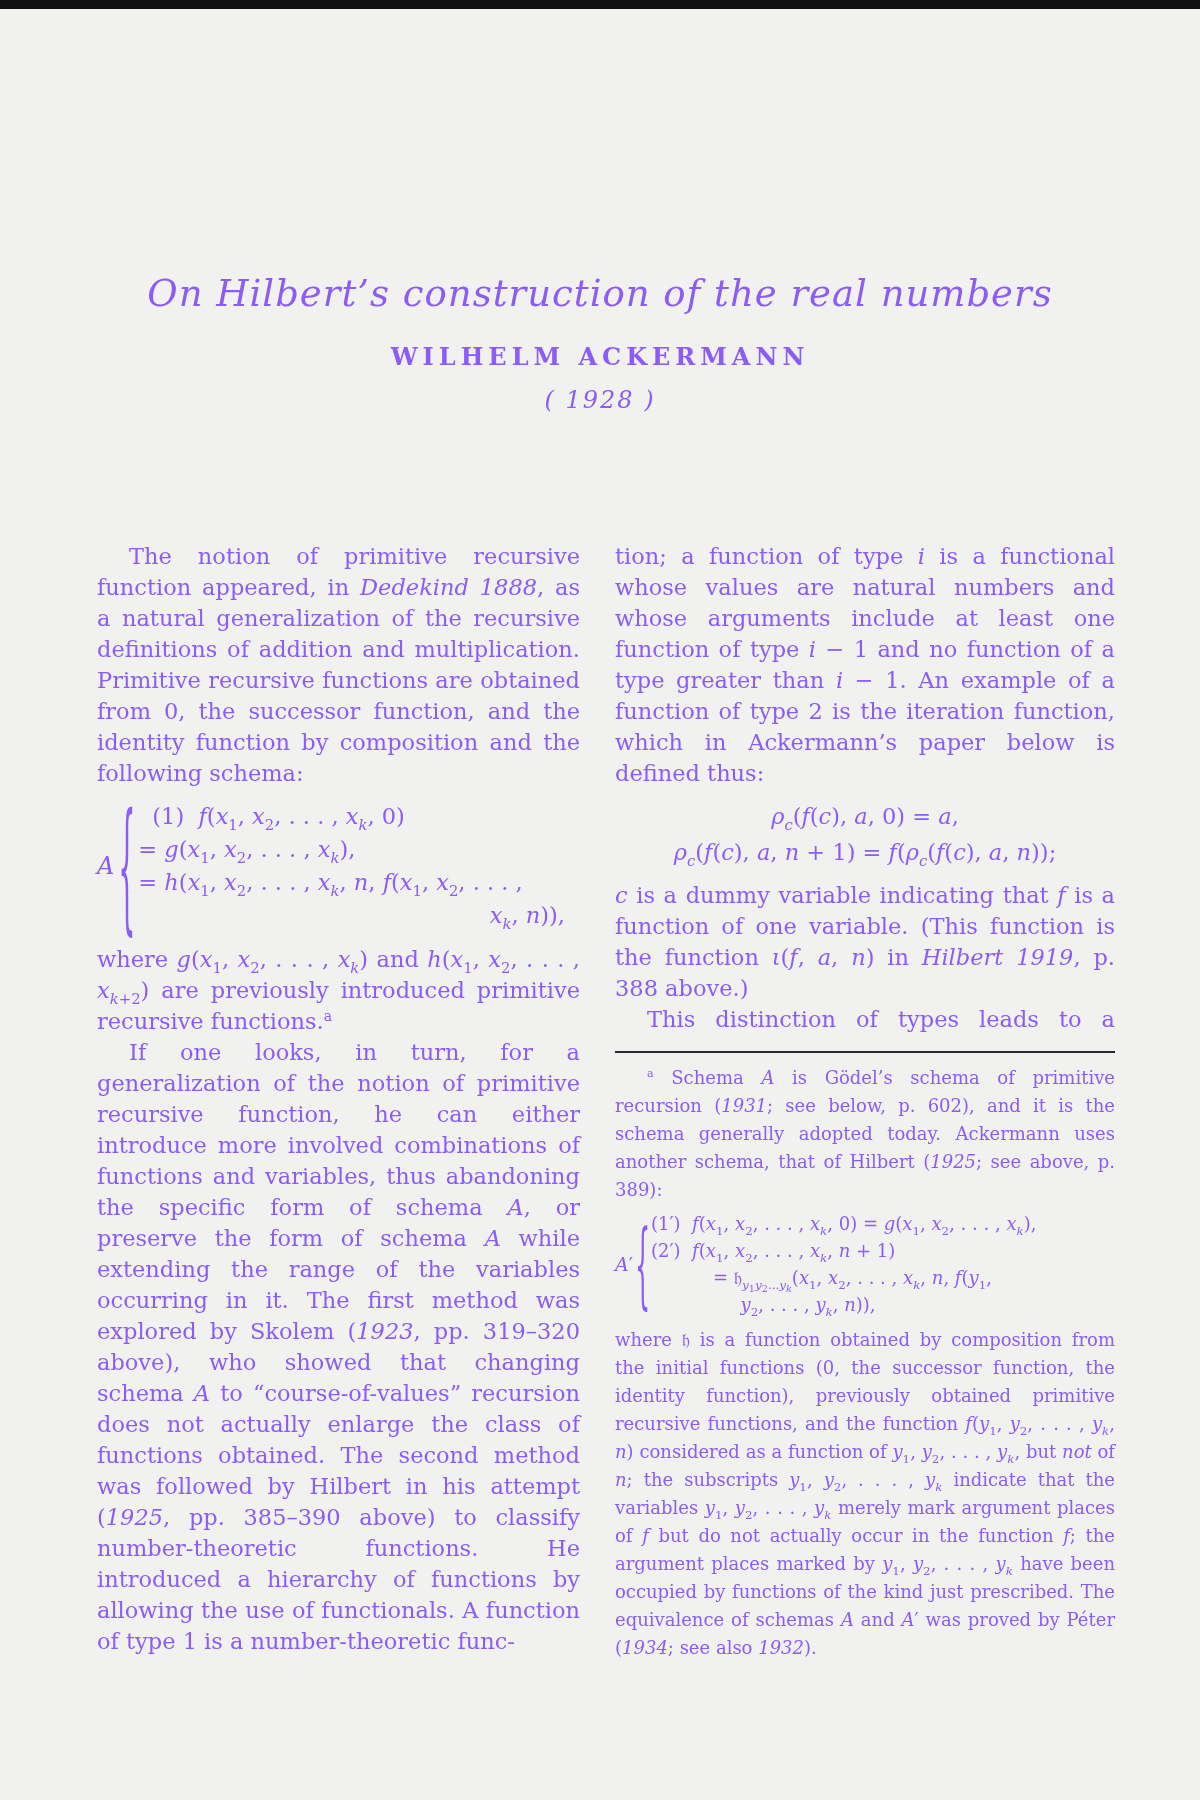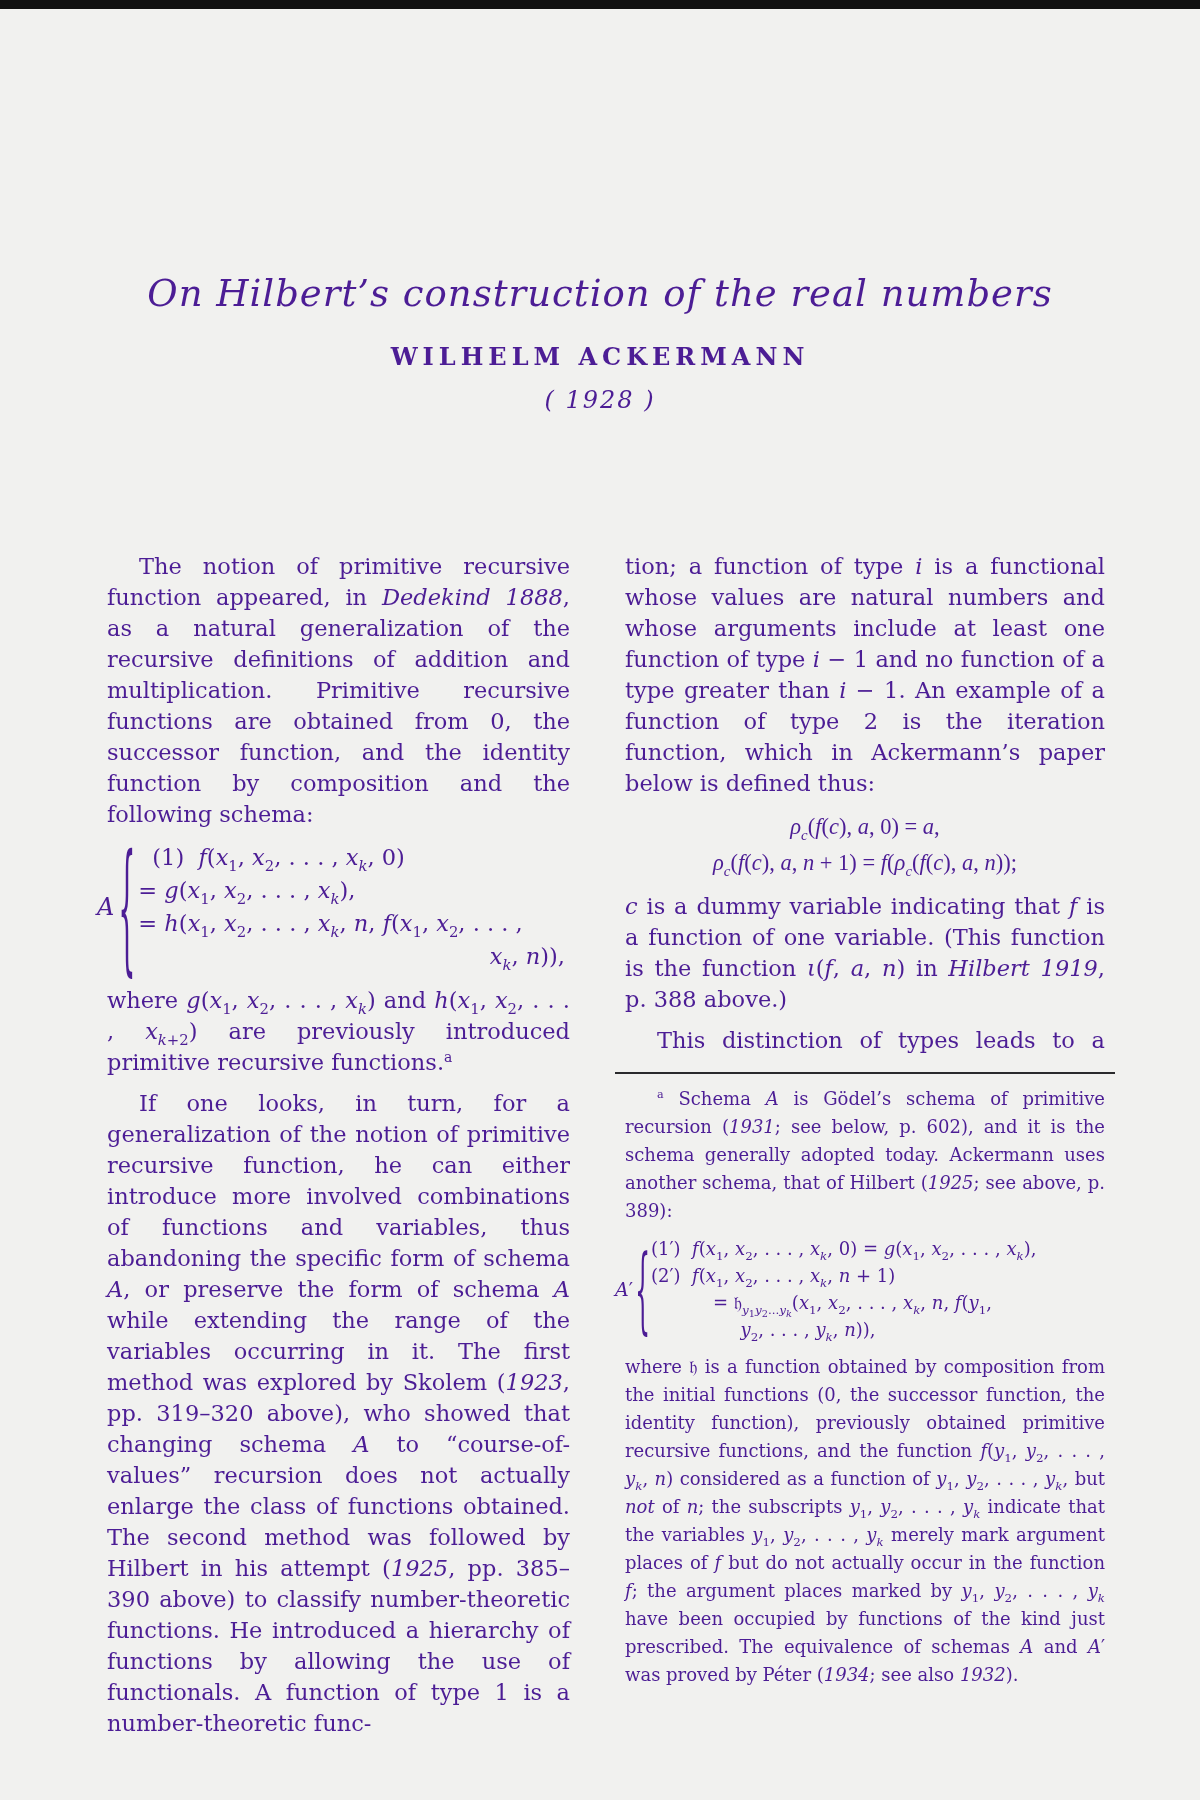--- a/index.html
+++ b/index.html
@@ -1,52 +1,52 @@
 <!DOCTYPE html>
 <html><head>
 <meta charset="utf-8">
 <style>
   * { margin:0; padding:0; box-sizing:border-box; }
   html,body { background:#e9e9e7; }
   .page {
     position:relative; width:1200px; height:1800px;
-    background:#f1f1ef; color:#4c1d95; overflow:hidden;
+    background:#f1f1ef; color:#8b5cf6; overflow:hidden;
     font-family:"DejaVu Serif", "Liberation Serif", serif;
   }
   .scan-edge { position:absolute; top:0; left:0; width:100%; height:9px; background:#111; }
 
   .header { position:absolute; top:272px; left:0; width:100%; text-align:center; }
   .title  { font-style:italic; font-weight:normal; font-size:37px; letter-spacing:1px; }
   .author { margin-top:27px; font-size:24px; letter-spacing:5px;font-weight:bold; }
   .year   { margin-top:15px; font-style:italic; font-size:24px; letter-spacing:2px; }
 
   .columns { position:absolute; top:541px; left:97px; width:1018px; display:flex; gap:35px; }
   .col { font-size:22.5px; line-height:31px; text-align:justify; }
   .col-left  { width:483px; }
   .col-right { width:500px; }
-  p { margin:10px; }
+  p { margin:0; }
   .indent { text-indent:32px; }
   .force-justify { text-align-last:justify; }
 
   sub { font-size:0.66em; line-height:0; }
   sub sub { font-size:0.82em; }
   sup { font-size:0.62em; line-height:0; }
 
   .schema { display:flex; align-items:center; }
   .schema-main { margin:11px 0 12px 0; line-height:33px; }
   .schema-label { font-size:24px; }
   .brace { display:flex; align-items:center; justify-content:center; }
   .schema-main .brace { width:24px; }
   .schema-main .brace-glyph { display:inline-block; font-size:34px; transform:scale(0.8,4.2); }
   .schema-body { flex:1; text-align:left; }
   .l-pad { padding-left:14px; }
   .l-right-edge  { text-align:left; padding-right:2px; }
   .l-right-inset { text-align:right; padding-right:15px; }
 
-  .display-eq { text-align:center; margin:9px 0 10px 0; line-height:36px;font-family:Liberation Serif, serif; }
+  .display-eq { text-align:center; margin:9px 0 10px 0; line-height:36px; }
 
   .fn-rule { border:none; border-top:2px solid #2a2a2c; width:100%; margin:16px 0 11px 0; }
   .footnote { font-size:18px; line-height:28px; }
   .schema-fn { margin:6px 0 8px 0; line-height:27px; }
   .schema-fn .schema-label { font-size:19px; }
   .schema-fn .brace { width:18px; }
   .schema-fn .brace-glyph { display:inline-block; font-size:30px; transform:scale(0.8,3.1); }
   .l-fn-indent { padding-left:62px; }
   .l-fn-right  { text-align:center; padding-right:150px; }
 </style>

